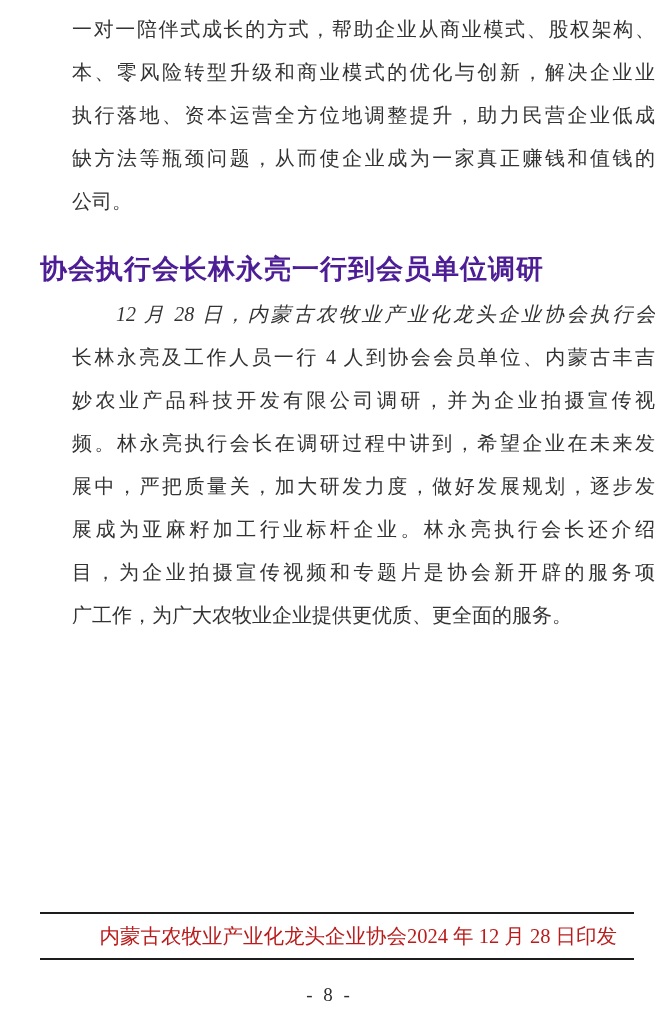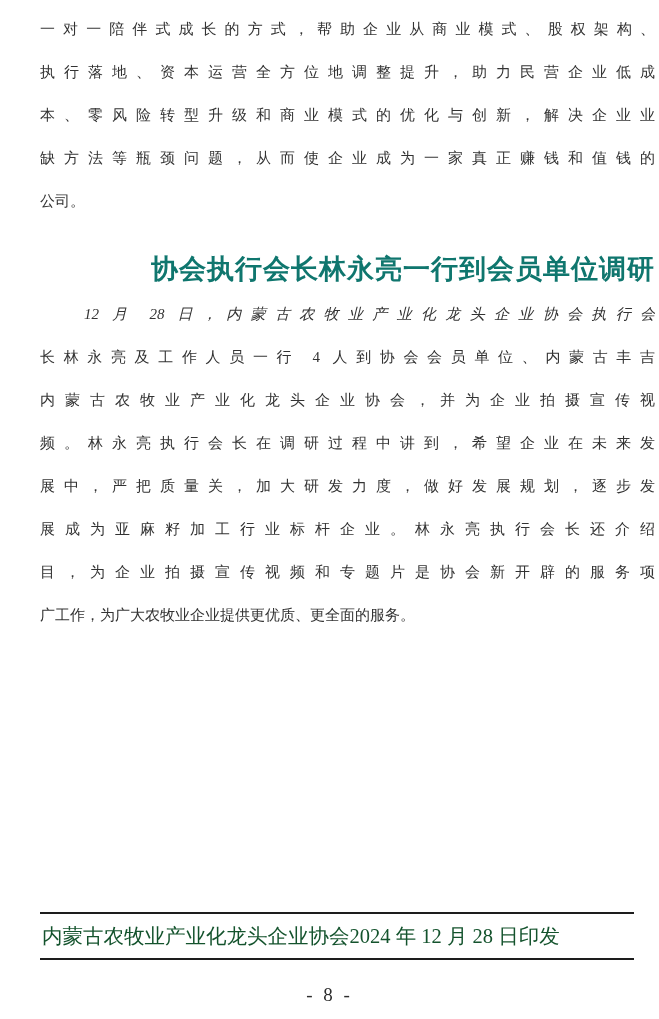--- a/index.html
+++ b/index.html
@@ -18,69 +18,70 @@
   }
   .content {
     position: absolute;
     left: 40px;
     top: 8px;
     width: 615px;
   }
   .ln {
     height: 43px;
     line-height: 43px;
-    font-size: 15px;
+    font-size: 20px;
     text-align: justify;
     text-align-last: justify;
     text-justify: inter-character;
     white-space: nowrap;
     overflow: hidden;
+    margin-left: 32px;
   }
   .ln.end {
     text-align: right;
     text-align-last: left;
   }
   .ln.ind {
     text-indent: 44px;
     font-style: italic;
   }
   .article-title {
     margin: 24px 0 2px 0;
     height: 44px;
     line-height: 44px;
     font-family: "Liberation Sans", "DejaVu Sans", sans-serif;
     font-weight: bold;
     font-size: 27px;
-    color: #0f766e;
-    text-align: right;
+    color: #4c1d95;
+    text-align: left;
     letter-spacing: 1px;
   }
   .rule {
     position: absolute;
     left: 40px;
     width: 594px;
     height: 2px;
     background: #1d1d1d;
   }
   .rule-top { top: 912px; }
   .rule-bottom { top: 958px; }
   .colophon-row {
     position: absolute;
     left: 40px;
     top: 922px;
     width: 594px;
     box-sizing: border-box;
     padding-left: 2px;
     padding-right: 17px;
     display: flex;
-    justify-content: flex-start;
+    justify-content: flex-end;
     align-items: center;
     font-size: 20.5px;
     line-height: 28px;
-    color: #14532d;
+    color: #b91c1c;
   }
   .page-number {
     position: absolute;
     top: 984px;
     left: 0;
     width: 659px;
     text-align: center;
     font-size: 19px;
     letter-spacing: 3px;
     color: #2e2e2e;
@@ -88,32 +89,32 @@
 </style>
 </head>
 <body>
 
 <div class="page">
 
   <div class="content">
 
     <div>
       <div class="ln">一对一陪伴式成长的方式，帮助企业从商业模式、股权架构、</div>
+      <div class="ln">本、零风险转型升级和商业模式的优化与创新，解决企业业</div>
       <div class="ln">执行落地、资本运营全方位地调整提升，助力民营企业低成</div>
-      <div class="ln">本、零风险转型升级和商业模式的优化与创新，解决企业业</div>
       <div class="ln">缺方法等瓶颈问题，从而使企业成为一家真正赚钱和值钱的</div>
       <div class="ln end">公司。</div>
     </div>
 
     <div class="article-title">协会执行会长林永亮一行到会员单位调研</div>
 
     <div>
       <div class="ln ind">12 月 28 日，内蒙古农牧业产业化龙头企业协会执行会</div>
       <div class="ln">长林永亮及工作人员一行 4 人到协会会员单位、内蒙古丰吉</div>
-      <div class="ln">内蒙古农牧业产业化龙头企业协会，并为企业拍摄宣传视</div>
+      <div class="ln">妙农业产品科技开发有限公司调研，并为企业拍摄宣传视</div>
       <div class="ln">频。林永亮执行会长在调研过程中讲到，希望企业在未来发</div>
       <div class="ln">展中，严把质量关，加大研发力度，做好发展规划，逐步发</div>
       <div class="ln">展成为亚麻籽加工行业标杆企业。林永亮执行会长还介绍</div>
       <div class="ln">目，为企业拍摄宣传视频和专题片是协会新开辟的服务项</div>
       <div class="ln end">广工作，为广大农牧业企业提供更优质、更全面的服务。</div>
     </div>
 
   </div>
 
   <div class="rule rule-top"></div>

